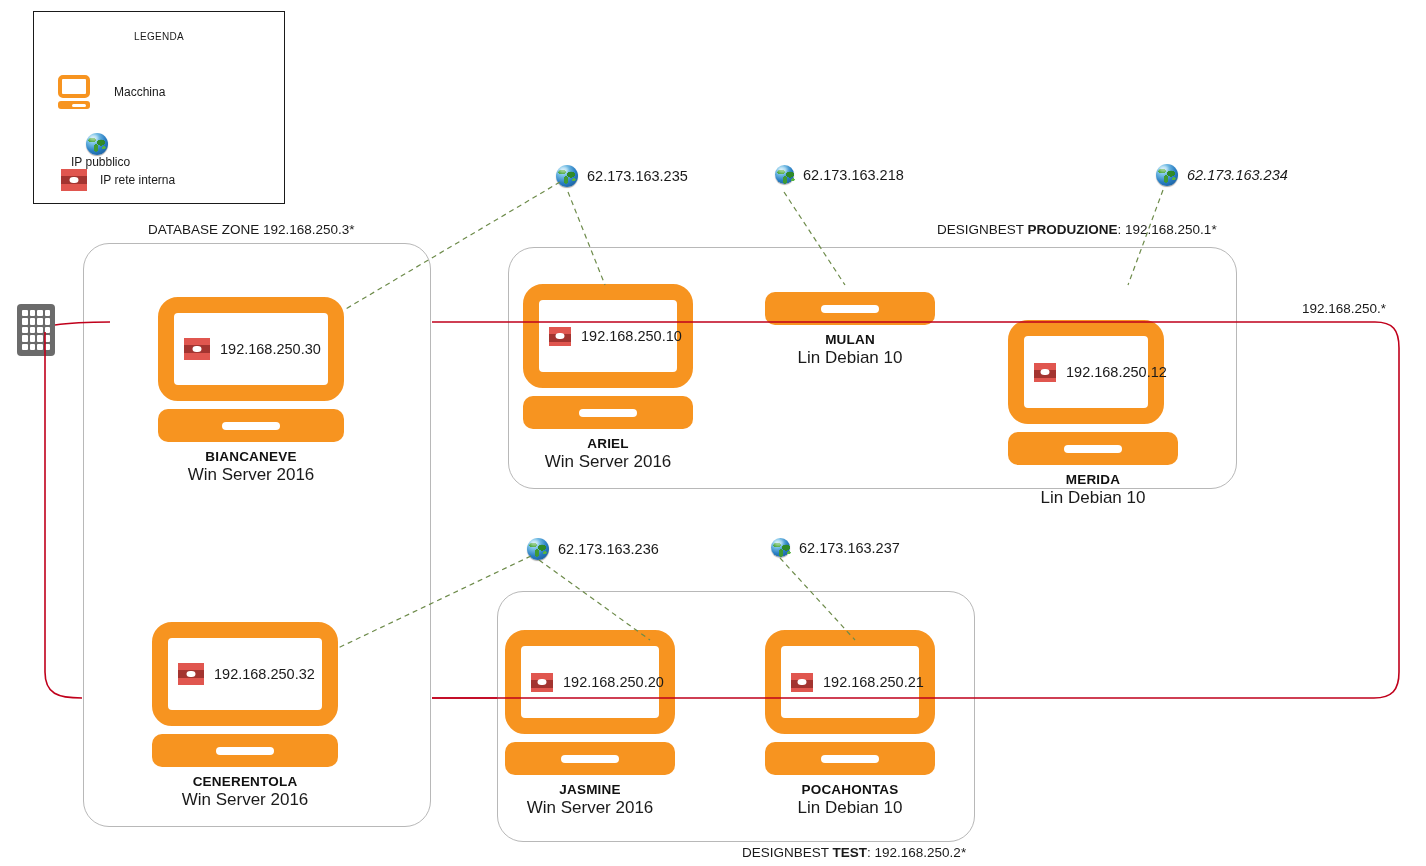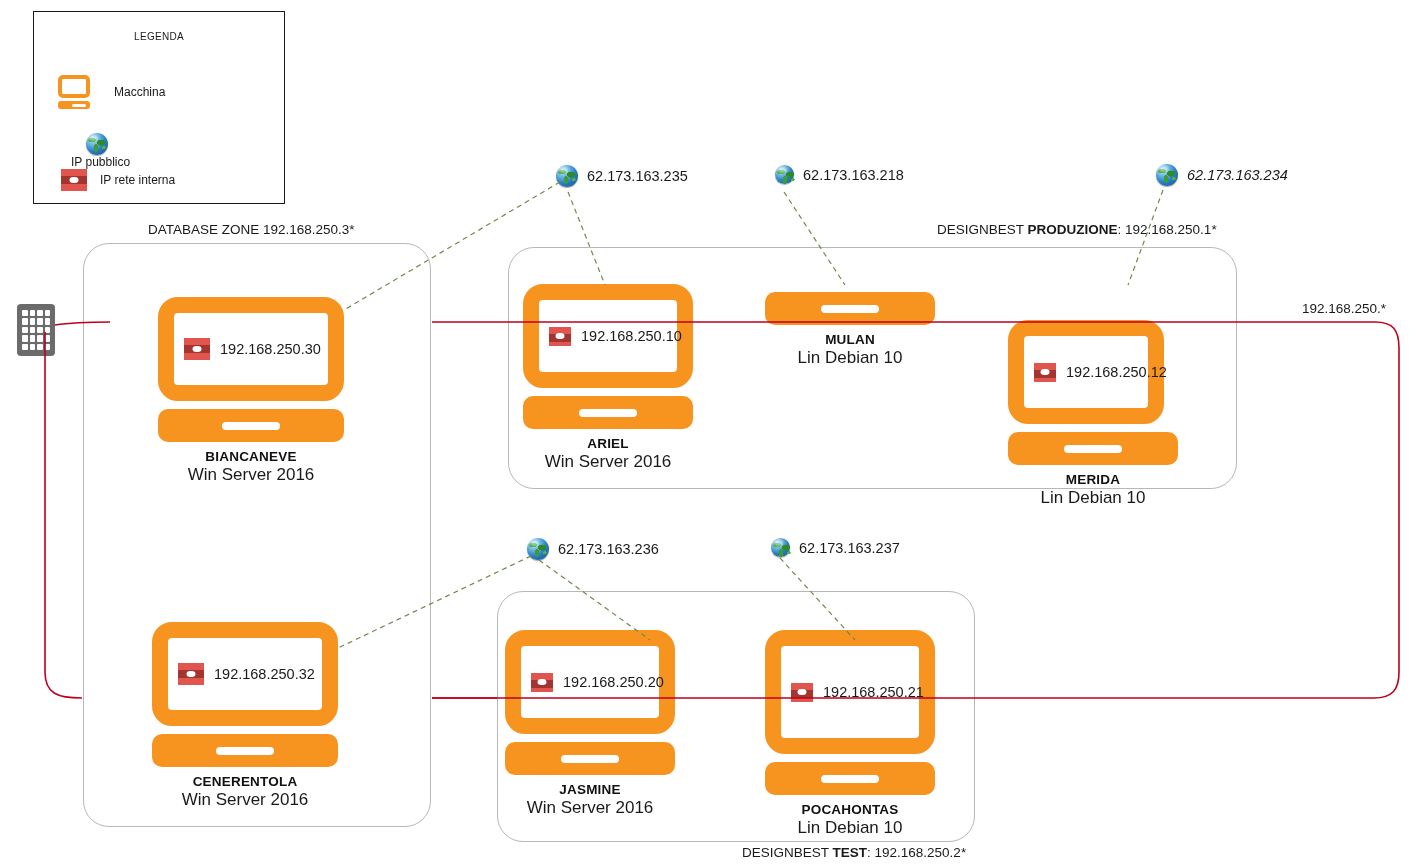--- a/index.html
+++ b/index.html
@@ -229,21 +229,21 @@
   #m-cenerentola .screen { width: 186px; height: 104px; }
   #m-ariel       { left: 523px; top: 284px; width: 170px; }
   #m-ariel       .screen { width: 170px; height: 104px; }
   #m-mulan       { left: 765px; top: 284px; width: 170px; }
   #m-mulan       .screen { width: 170px; height: 104px; }
   #m-merida      { left: 1008px; top: 284px; width: 170px; }
   #m-merida      .screen { width: 156px; height: 104px; margin-top: 36px; }
   #m-jasmine     { left: 505px; top: 630px; width: 170px; }
   #m-jasmine     .screen { width: 170px; height: 104px; }
   #m-pocahontas  { left: 765px; top: 630px; width: 170px; }
-  #m-pocahontas  .screen { width: 170px; height: 124px; }
+  #m-pocahontas  .screen { width: 170px; height: 104px; }
 
   
   .pubip {
     position: absolute;
     display: flex;
     align-items: center;
     justify-content: flex-end;
   }
   .pubip .pip-text {
     margin-left: 9px;

